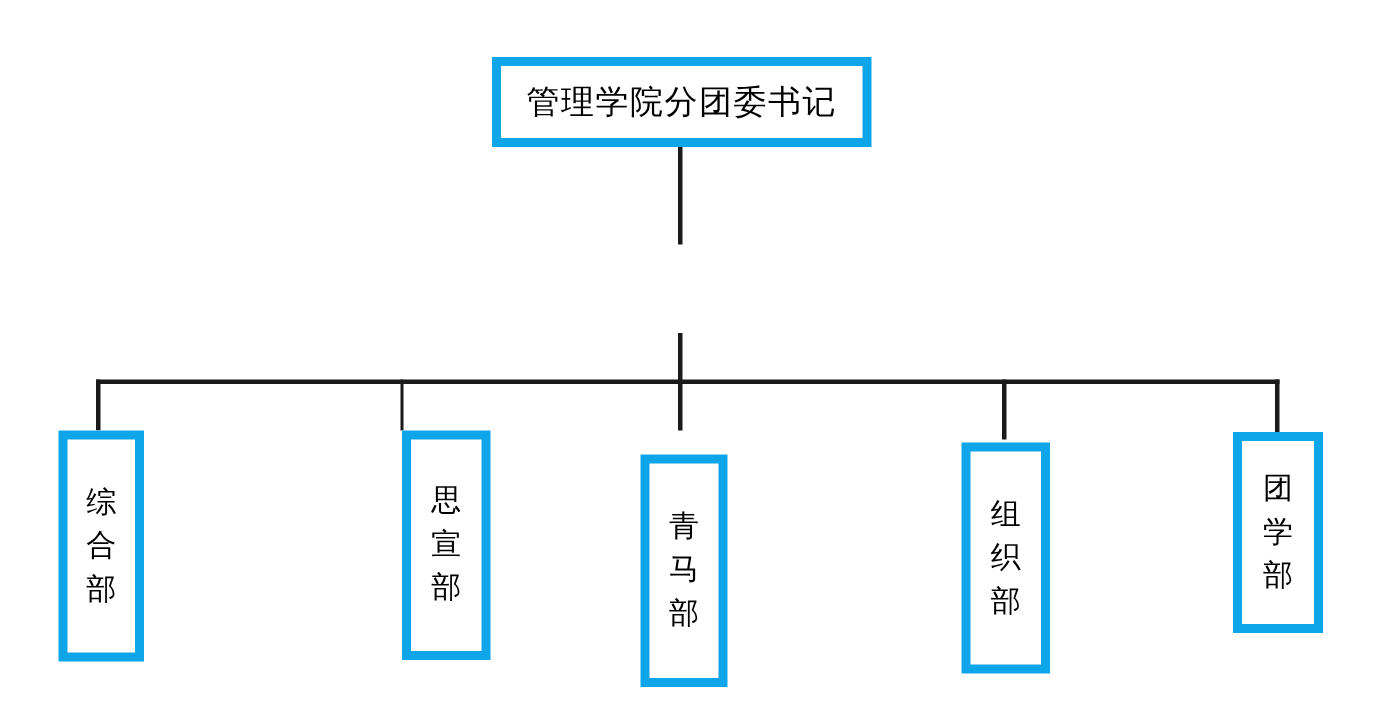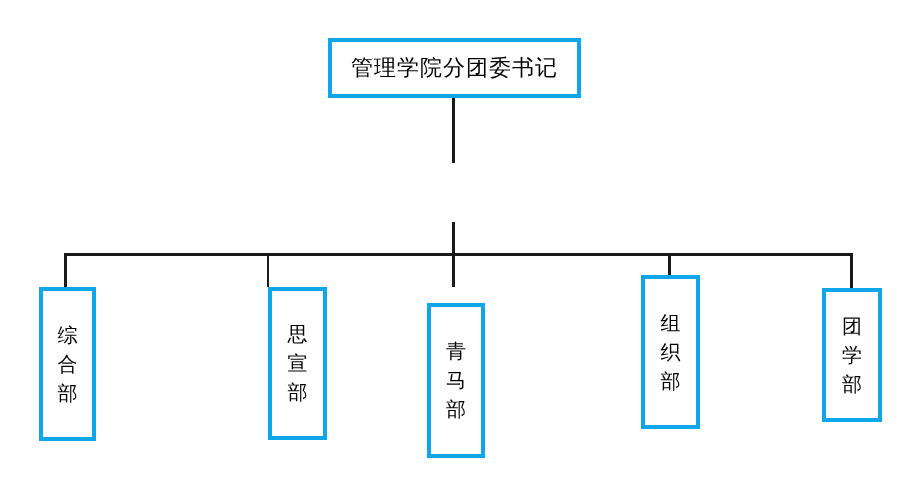--- a/index.html
+++ b/index.html
@@ -12,21 +12,21 @@
     width: 916px;
     height: 484px;
     background: #ffffff;
     font-family: "Liberation Sans", "DejaVu Sans", sans-serif;
     color: #000000;
     overflow: hidden;
   }
   .node {
     position: absolute;
     box-sizing: border-box;
-    border: 4px solid #0ea5e9;
+    border: 6px solid #0ea5e9;
     background: #ffffff;
     display: flex;
     align-items: center;
     justify-content: center;
   }
   .node-root {
     left: 328px; top: 38px;
     width: 253px; height: 60px;
     font-size: 22px;
     letter-spacing: 1px;
@@ -44,21 +44,21 @@
   }
   .node-dept .vtext {
     display: block;
     width: 1em;
     word-break: break-all;
     line-height: 29px;
   }
   .d1 { left: 39px;  top: 287px; width: 57px; height: 154px; }
   .d2 { left: 240px; top: 287px; width: 59px; height: 153px; margin-left: 28px; }
   .d3 { left: 427px; top: 287px; width: 58px; height: 155px; margin-top: 16px; }
-  .d4 { left: 641px; top: 275px; width: 59px; height: 154px; }
+  .d4 { left: 641px; top: 295px; width: 59px; height: 154px; }
   .d5 { left: 822px; top: 288px; width: 60px; height: 134px; }
   .line {
     position: absolute;
     background: #1a1a1a;
   }
   .v-root { left: 452px; top: 98px;  width: 3px;   height: 65px; }
   .v-mid  { left: 452px; top: 222px; width: 3px;   height: 65px; }
   .h-main { left: 64px;  top: 253px; width: 789px; height: 3px;  }
   .drop1  { left: 64px;  top: 253px; width: 3px;   height: 34px; }
   .drop2  { left: 267px; top: 253px; width: 2px;   height: 34px; }

